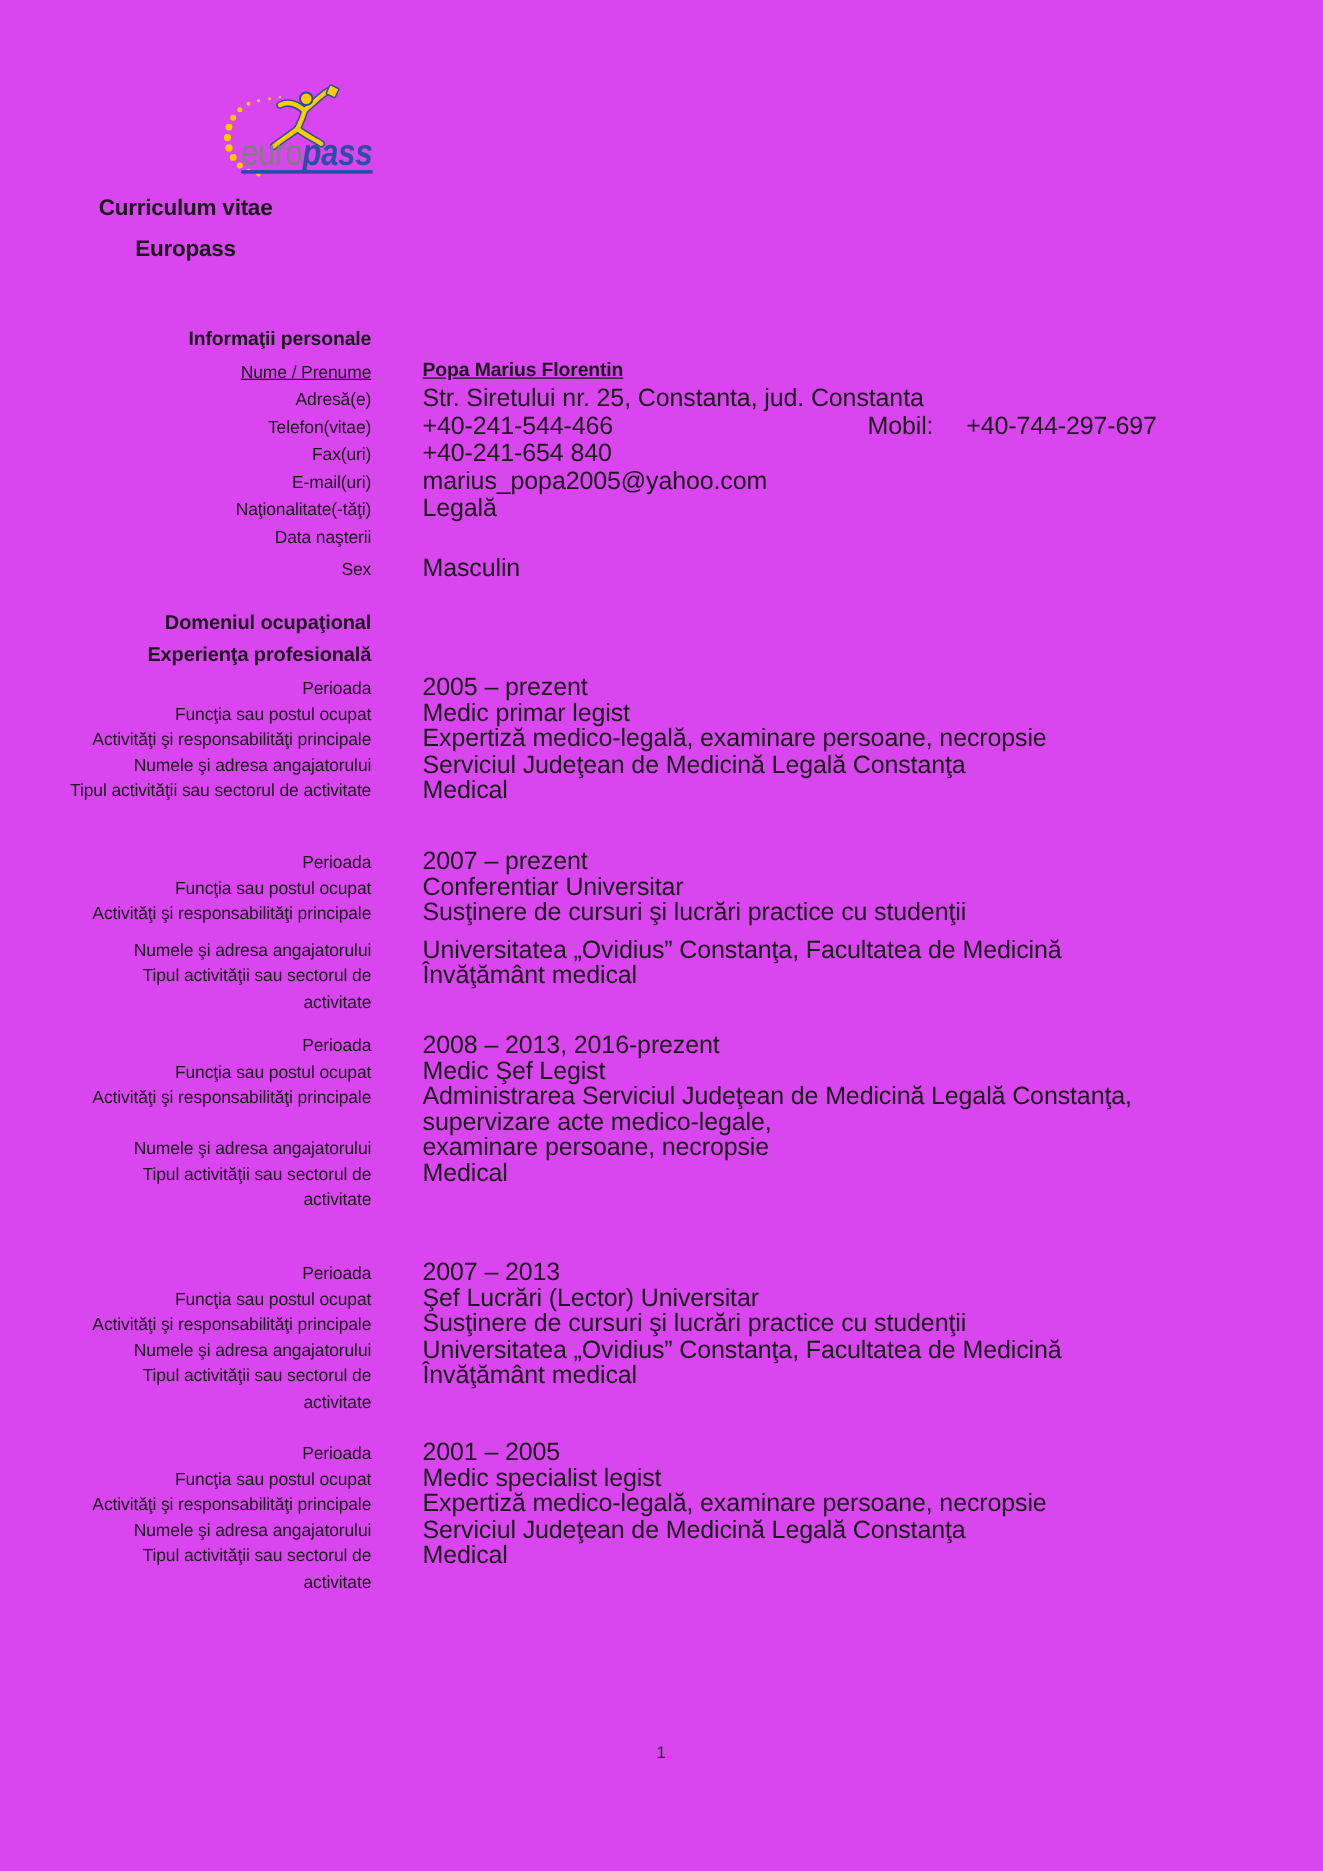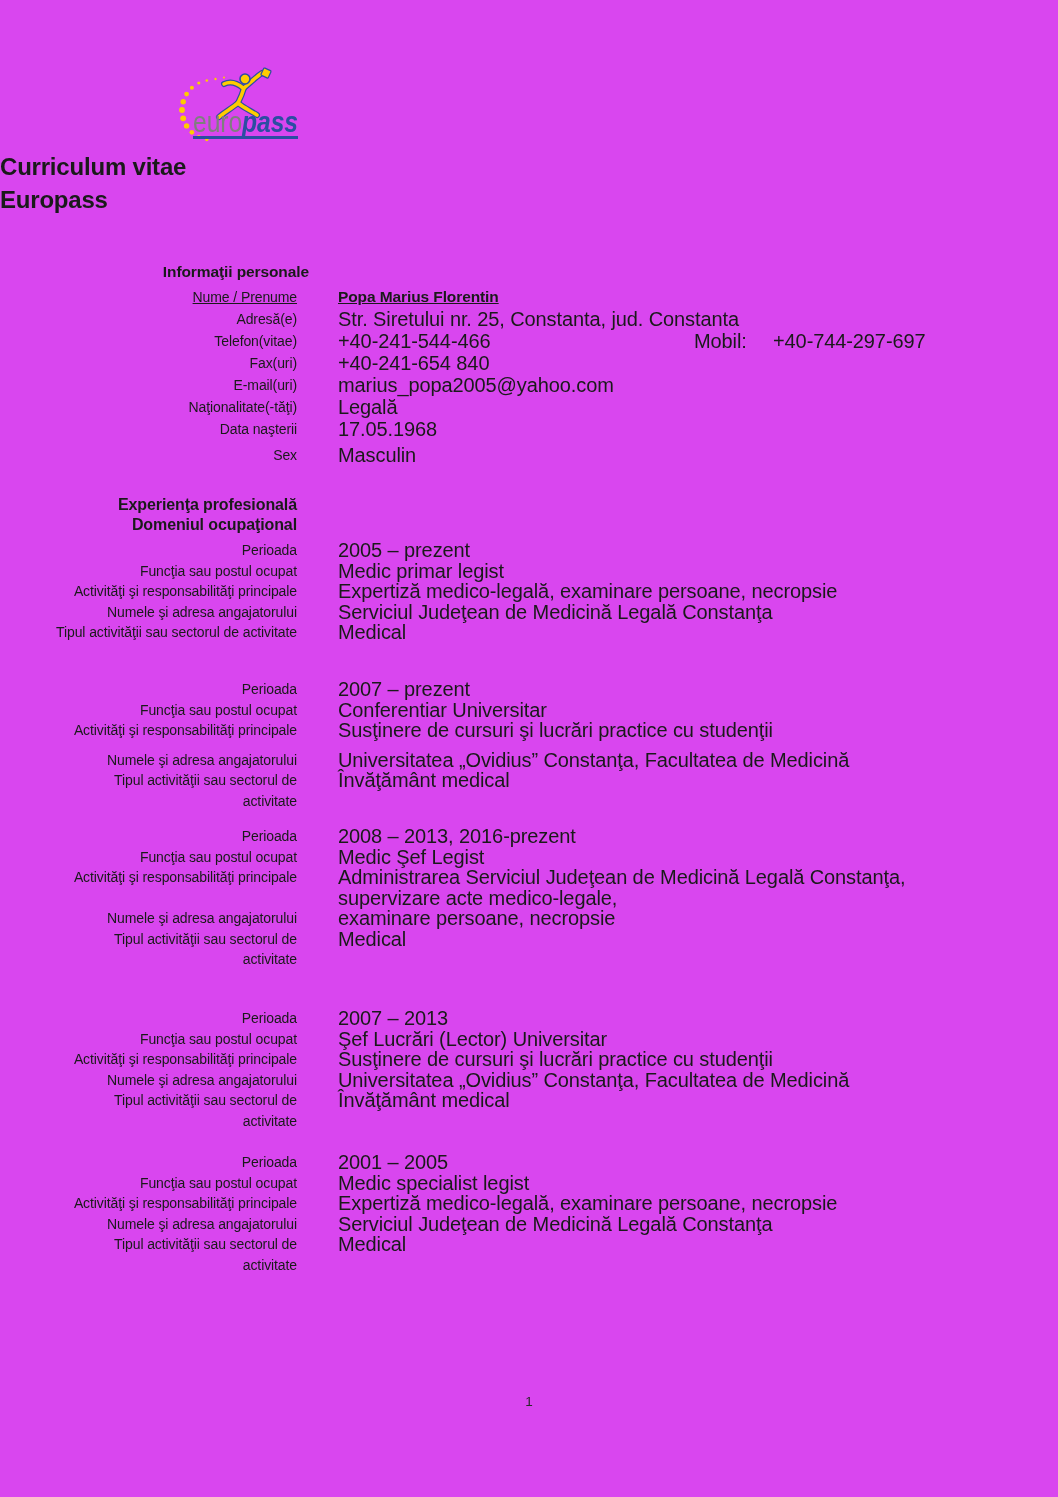--- a/index.html
+++ b/index.html
@@ -9,34 +9,34 @@
     letter-spacing:-0.1px;
   }
   .page{position:absolute;inset:0;background:#d946ef;overflow:hidden;}
 
   
   .logo{position:absolute;left:168px;top:70px;width:140px;height:82px;}
   .logo svg{overflow:visible;}
 
   
   .cv-title{
-    position:absolute;left:0;top:150px;width:297px;text-align:left;
-    font-size:24px;font-weight:700;line-height:33px;letter-spacing:-0.2px;
+    position:absolute;left:0;top:150px;width:297px;text-align:center;
+    font-size:18px;font-weight:700;line-height:33px;letter-spacing:-0.2px;
   }
 
   
   .sec{position:absolute;left:0;width:1008px;}
   .row{display:flex;align-items:flex-start;}
   .lbl{
     width:297px;flex:none;text-align:right;font-size:14px;line-height:18px;
     white-space:pre-line;
   }
   .val{margin-left:41px;flex:1;font-size:20px;line-height:18px;}
 
-  .sec-heading{font-size:15.5px;font-weight:700;line-height:20px;padding-left:12px;}
+  .sec-heading{font-size:15.5px;font-weight:700;line-height:20px;}
   .sec-heading2{font-size:16px;font-weight:700;line-height:20px;}
 
   
   .personal{top:258px;}
   .personal .row{margin-top:4px;}
   .personal .row.first{margin-top:6px;text-decoration:underline;}
   .personal .row.gap-lg{margin-top:8px;}
   .name-val{font-weight:700;font-size:15.5px;}
   .val-tel{display:flex;}
   .tel-num{flex:none;width:356px;}
@@ -140,35 +140,34 @@
     <div class="row">
       <div class="lbl">E-mail(uri)</div>
       <div class="val">marius_popa2005@yahoo.com</div>
     </div>
     <div class="row">
       <div class="lbl">Naţionalitate(-tăţi)</div>
       <div class="val">Legală</div>
     </div>
     <div class="row">
       <div class="lbl">Data naşterii</div>
-      <div class="val">17.05.1968</div>
     </div>
     <div class="row gap-lg">
       <div class="lbl">Sex</div>
       <div class="val">Masculin</div>
     </div>
   </section>
 
   <section class="sec occ">
+    <div class="row">
+      <div class="lbl sec-heading2">Domeniul ocupaţional</div>
+    </div>
     <div class="row h2">
       <div class="lbl sec-heading2">Experienţa profesională</div>
     </div>
-    <div class="row">
-      <div class="lbl sec-heading2">Domeniul ocupaţional</div>
-    </div>
   </section>
 
   <section class="sec block block1">
     <div class="row">
       <div class="lbl">Perioada</div>
       <div class="val">2005 – prezent</div>
     </div>
     <div class="row">
       <div class="lbl">Funcţia sau postul ocupat</div>
       <div class="val">Medic primar legist</div>

